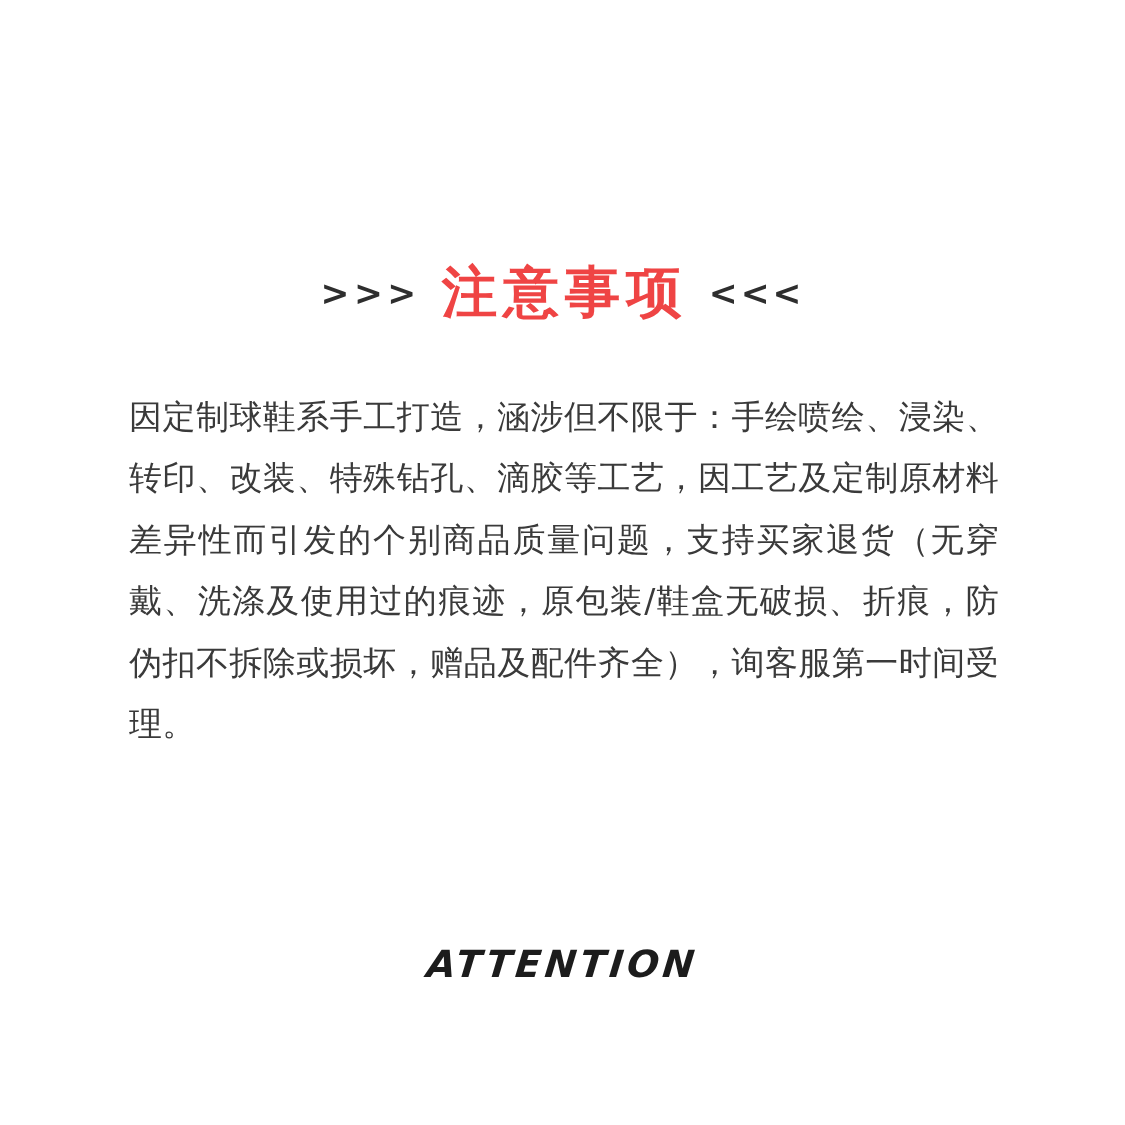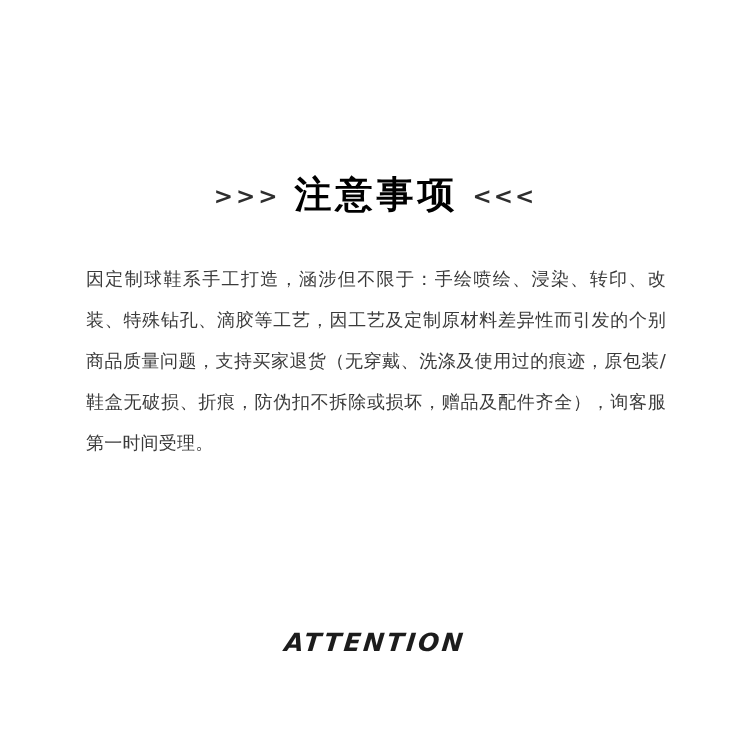--- a/index.html
+++ b/index.html
@@ -39,31 +39,31 @@
     line-height: 1;
     transform: translateY(2px);
   }
   .chev.right {
     letter-spacing: 2px;
   }
   .heading-title {
     font-family: "DejaVu Sans", "Liberation Sans", sans-serif;
     font-size: 37px;
     font-weight: bold;
-    color: #000000;
+    color: #ef4444;
     letter-spacing: 4px;
     line-height: 1;
   }
   .body-text {
     position: absolute;
     top: 258px;
     left: 86px;
     width: 580px;
     font-family: "DejaVu Sans", "Liberation Sans", sans-serif;
-    font-size: 18px;
+    font-size: 22px;
     line-height: 41px;
     color: #3a3a3a;
     text-align: justify;
     text-justify: inter-character;
     letter-spacing: 0.2px;
   }
   .footer-word {
     position: absolute;
     top: 628px;
     left: 0;

